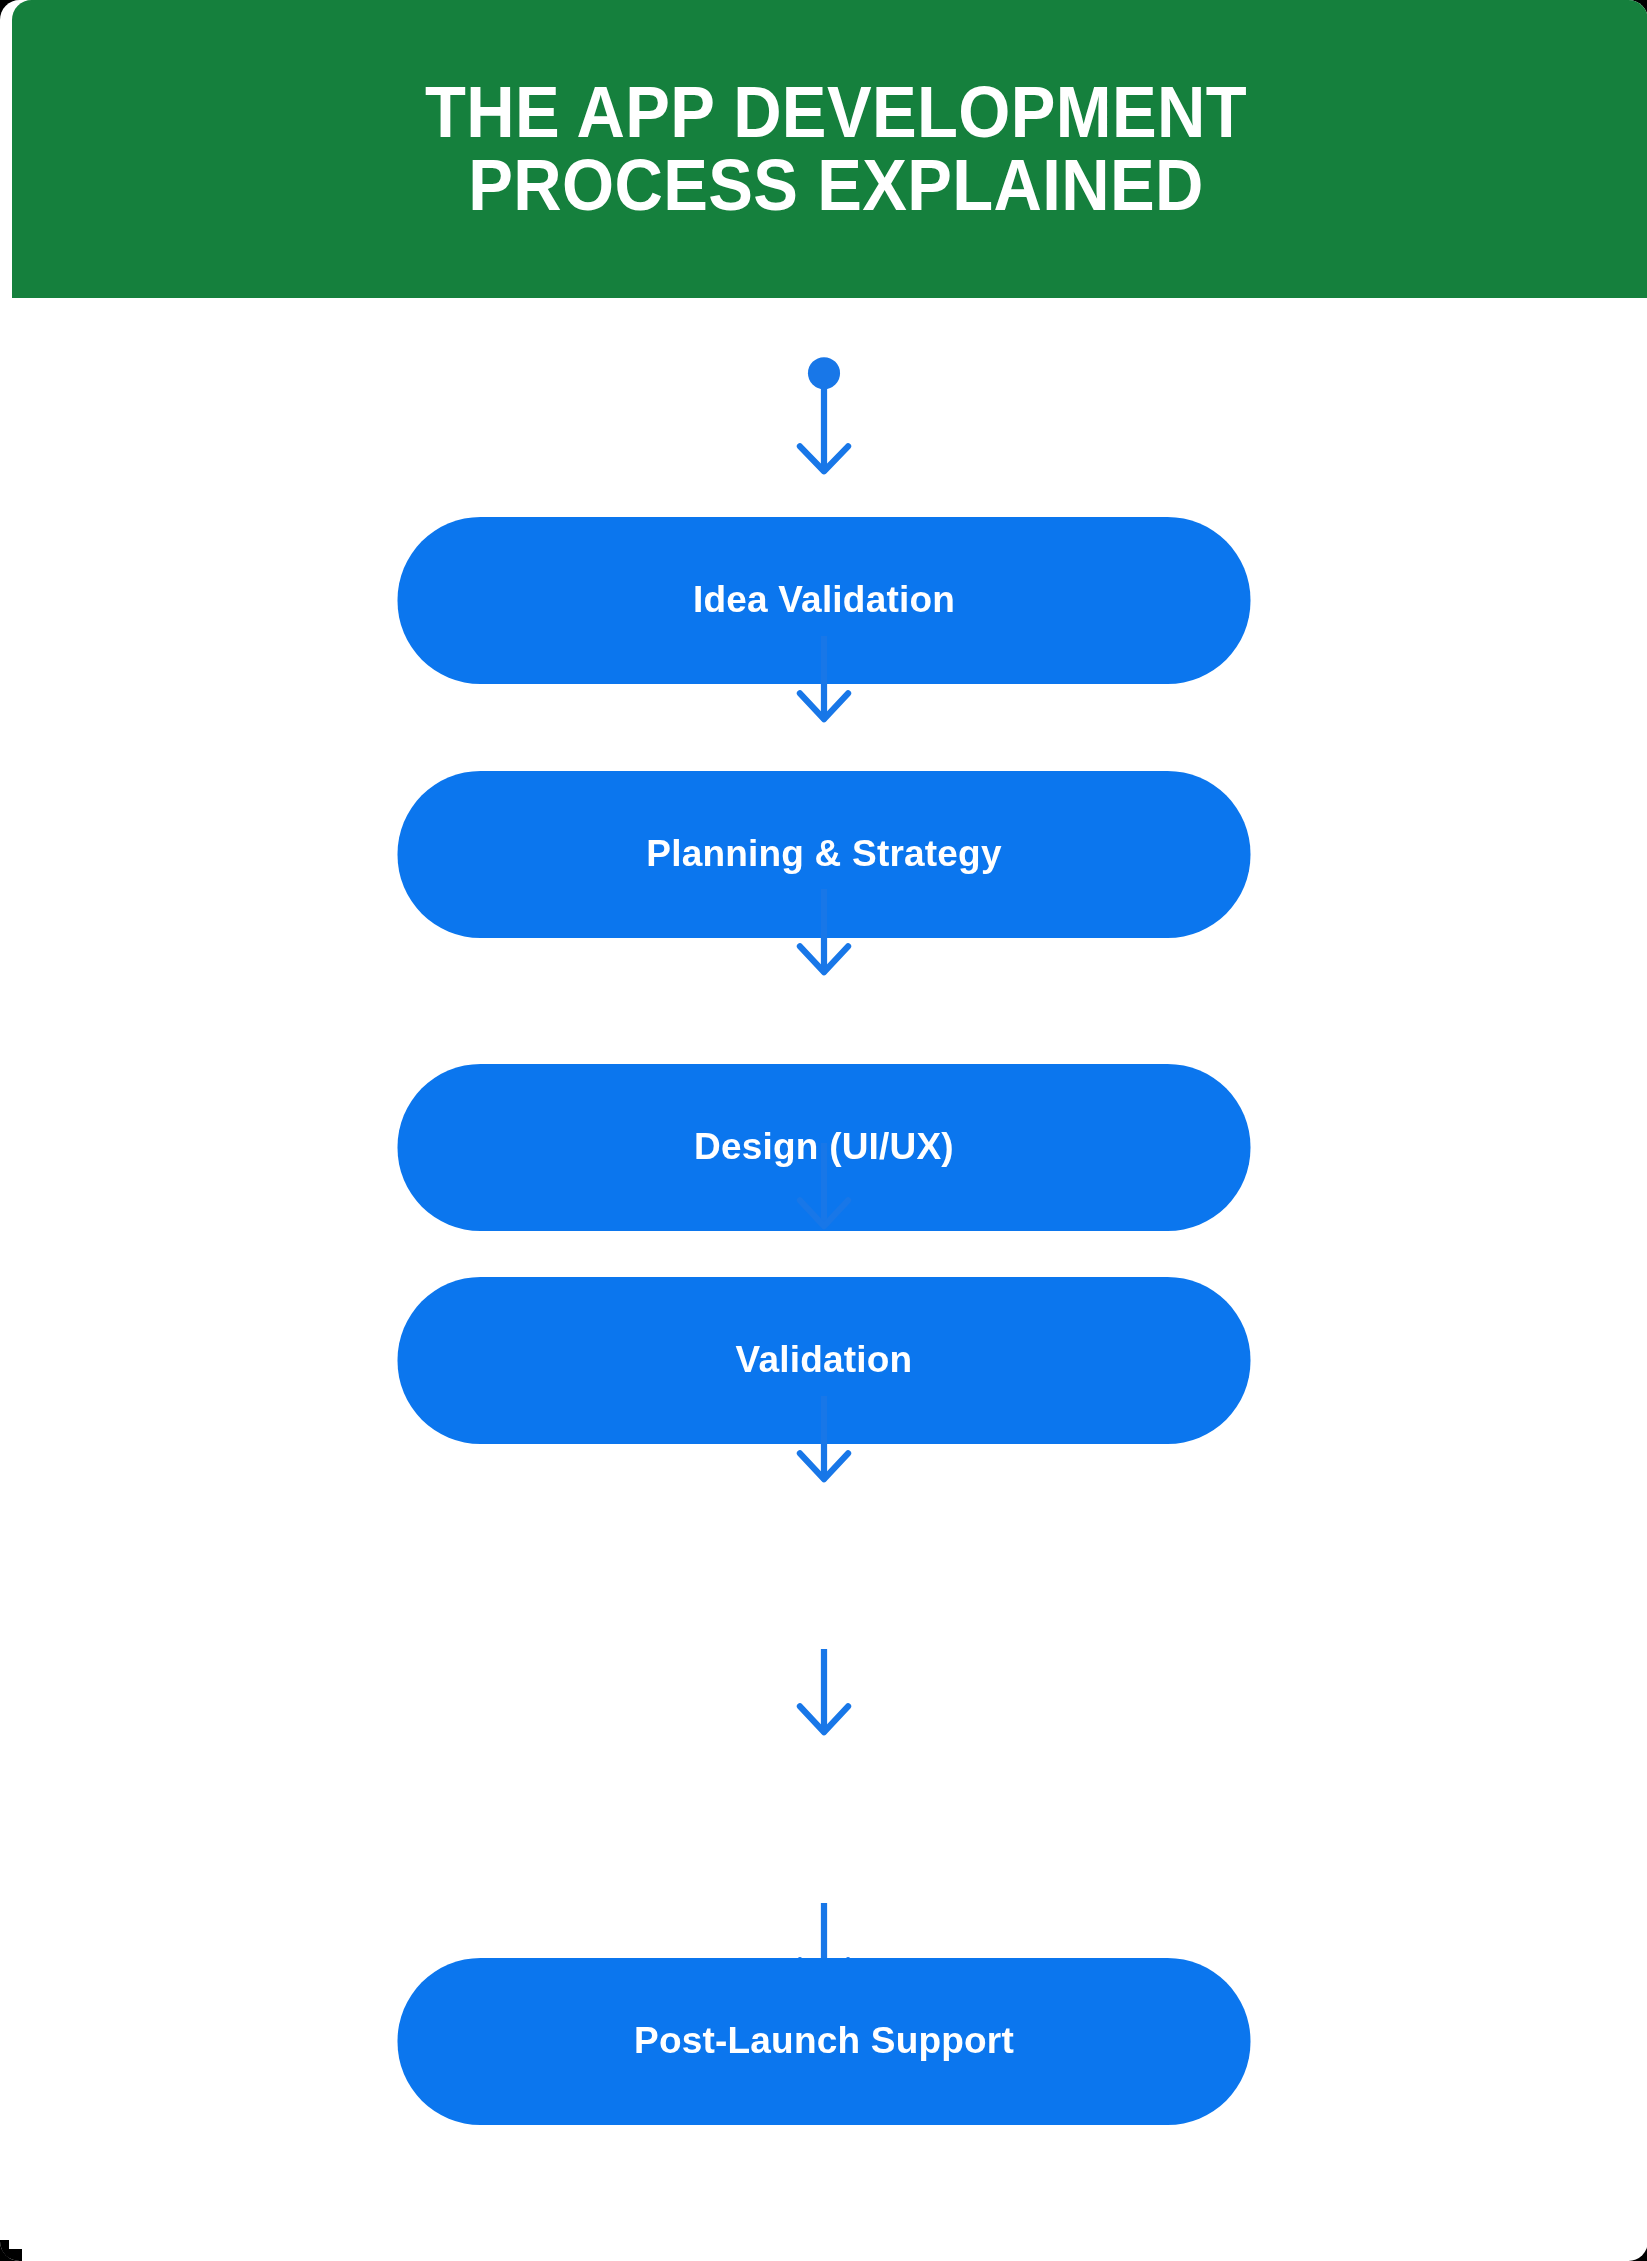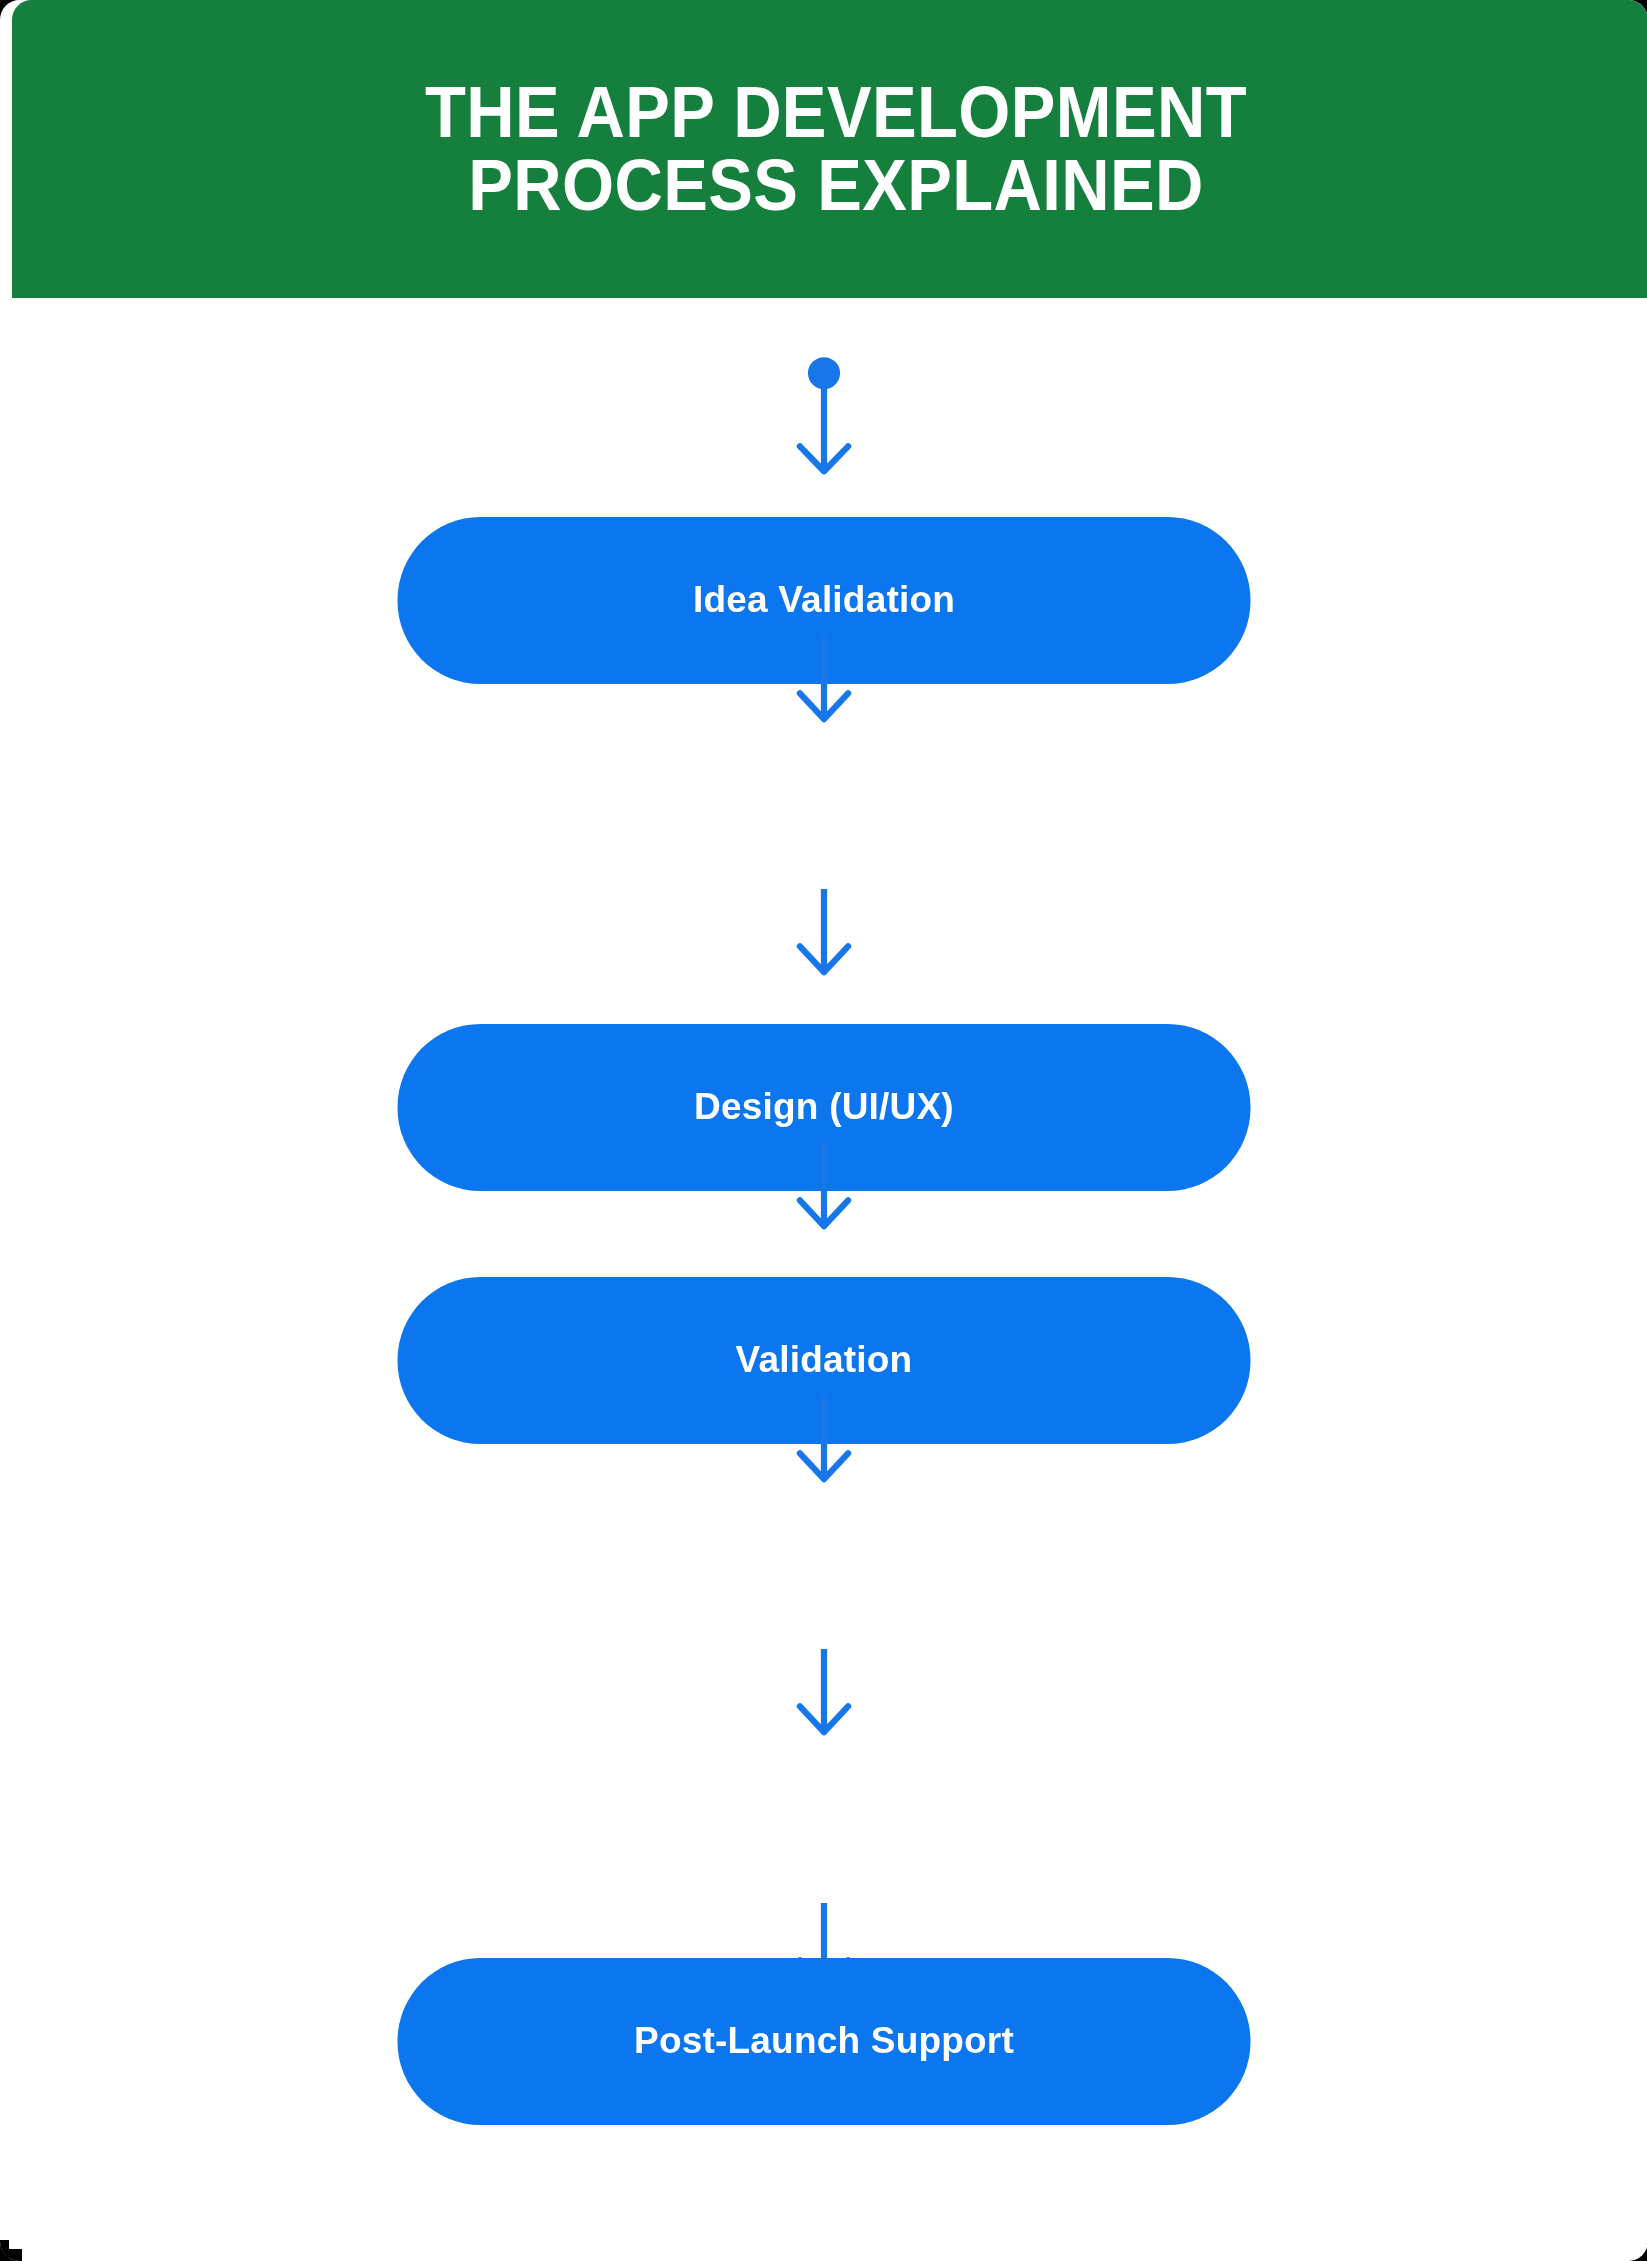--- a/index.html
+++ b/index.html
@@ -150,29 +150,32 @@
       <span class="pill-label">Idea Validation</span>
     </div>
 
     <div class="connector" style="top:338px">
       <svg width="107" height="88" viewBox="0 0 120 98">
         <line x1="60" y1="0" x2="60" y2="92" stroke="#1877E8" stroke-width="7" stroke-linecap="round"></line>
         <polyline points="33,64 60,93 87,64" fill="none" stroke="#1877E8" stroke-width="7" stroke-linecap="round" stroke-linejoin="round"></polyline>
       </svg>
     </div>
 
+    <div class="pill" style="top:425px">
+      <span class="pill-label">Planning &amp; Strategy</span>
+    </div>
 
     <div class="connector" style="top:591px">
       <svg width="107" height="88" viewBox="0 0 120 98">
         <line x1="60" y1="0" x2="60" y2="92" stroke="#1877E8" stroke-width="7" stroke-linecap="round"></line>
         <polyline points="33,64 60,93 87,64" fill="none" stroke="#1877E8" stroke-width="7" stroke-linecap="round" stroke-linejoin="round"></polyline>
       </svg>
     </div>
 
-    <div class="pill" style="top:678px">
+    <div class="pill" style="top:718px">
       <span class="pill-label">Design (UI/UX)</span>
     </div>
 
     <div class="connector" style="top:845px">
       <svg width="107" height="88" viewBox="0 0 120 98">
         <line x1="60" y1="0" x2="60" y2="92" stroke="#1877E8" stroke-width="7" stroke-linecap="round"></line>
         <polyline points="33,64 60,93 87,64" fill="none" stroke="#1877E8" stroke-width="7" stroke-linecap="round" stroke-linejoin="round"></polyline>
       </svg>
     </div>
 

